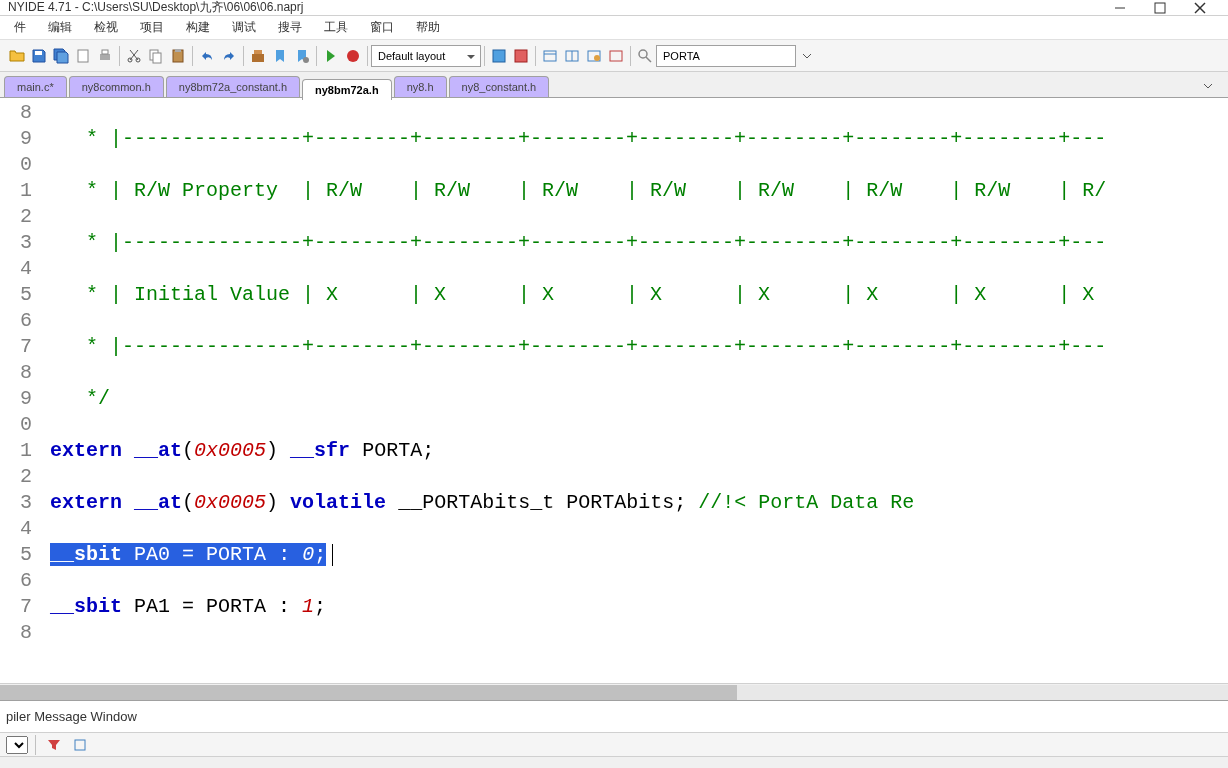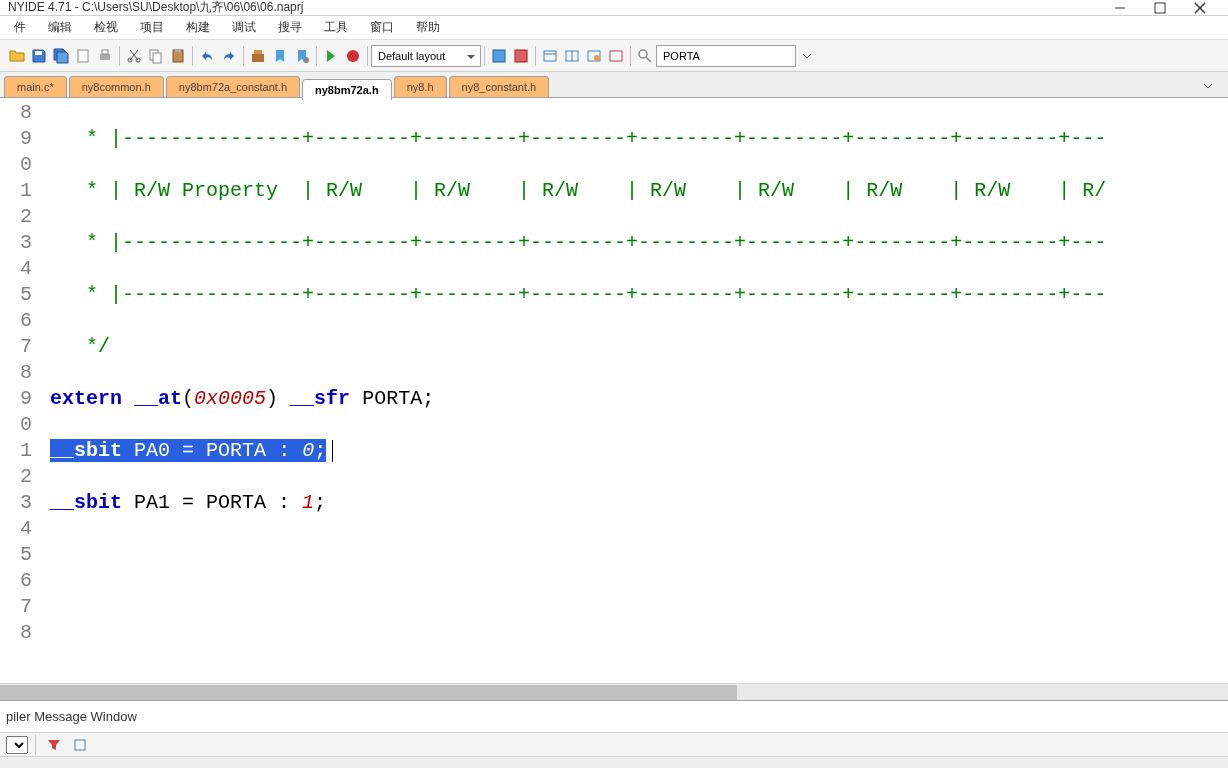--- a/index.html
+++ b/index.html
@@ -10,21 +10,21 @@
 .titlebar-btn { width: 40px; height: 24px; display: flex; align-items: center; justify-content: center; cursor: pointer; }
 .menubar { background: #fff; height: 24px; display: flex; align-items: center; padding: 0 4px; gap: 2px; border-bottom: 1px solid #e0e0e0; }
 .menu-item { padding: 3px 10px; cursor: pointer; color: #333; }
 .toolbar { background: #f5f5f5; height: 32px; display: flex; align-items: center; padding: 0 6px; border-bottom: 1px solid #d0d0d0; }
 .tb-btn { width: 22px; height: 22px; display: flex; align-items: center; justify-content: center; cursor: pointer; border: 1px solid transparent; }
 .tb-sep { width: 1px; height: 20px; background: #c0c0c0; margin: 0 3px; }
 .tb-dropdown { height: 22px; border: 1px solid #a0a0a0; background: #fff; padding: 0 18px 0 6px; display: flex; align-items: center; font-size: 11px; position: relative; cursor: pointer; min-width: 110px; }
 .tb-dropdown::after { content: ""; position: absolute; right: 5px; top: 9px; border-left: 4px solid transparent; border-right: 4px solid transparent; border-top: 4px solid #555; }
 .tb-search { height: 22px; border: 1px solid #a0a0a0; background: #fff; padding: 0 6px; font-size: 11px; width: 140px; }
 .tabs { background: #f0f0f0; height: 26px; display: flex; align-items: flex-end; padding: 0 4px; border-bottom: 1px solid #a0a0a0; }
-.tab { padding: 4px 12px; background: #fdba74; border: 1px solid #a0a0a0; border-bottom: none; margin-right: 2px; border-radius: 4px 4px 0 0; cursor: pointer; font-size: 11px; color: #444; }
+.tab { padding: 4px 12px; background: #c4b5fd; border: 1px solid #a0a0a0; border-bottom: none; margin-right: 2px; border-radius: 4px 4px 0 0; cursor: pointer; font-size: 11px; color: #444; }
 .tab.active { background: #fff; font-weight: bold; color: #000; position: relative; top: 3px; }
 .tab-dropdown { margin-left: auto; padding: 0 8px; cursor: pointer; }
 .editor { background: #fff; display: flex; height: 585px; overflow: hidden; }
 .gutter { width: 38px; background: #fff; text-align: right; padding-right: 6px; color: #808080; font-family: Consolas, "Courier New", monospace; font-size: 20px; line-height: 26px; user-select: none; padding-top: 2px; }
 .codearea { flex: 1; font-family: Consolas, "Courier New", monospace; font-size: 20px; line-height: 26px; white-space: pre; color: #000; padding-left: 12px; padding-top: 2px; position: relative; overflow: hidden; }
 .k-comment { color: #008000; }
 .k-keyword { color: #0000c0; font-weight: bold; }
 .k-ident { color: #000; }
 .k-num { color: #c00000; font-style: italic; }
 .k-op { color: #000; }
@@ -255,23 +255,25 @@
     <div>4</div>
     <div>5</div>
     <div>6</div>
     <div>7</div>
     <div>8</div>
   </div>
   <div class="codearea">
 <div><span class="k-comment">   * |---------------+--------+--------+--------+--------+--------+--------+--------+---</span></div>
 <div><span class="k-comment">   * | R/W Property  | R/W    | R/W    | R/W    | R/W    | R/W    | R/W    | R/W    | R/</span></div>
 <div><span class="k-comment">   * |---------------+--------+--------+--------+--------+--------+--------+--------+---</span></div>
+<div><span class="k-comment">   * | Initial Value | X      | X      | X      | X      | X      | X      | X      | X </span></div>
 <div><span class="k-comment">   * |---------------+--------+--------+--------+--------+--------+--------+--------+---</span></div>
 <div><span class="k-comment">   */</span></div>
 <div><span class="k-keyword">extern</span> <span class="k-keyword">__at</span>(<span class="k-num">0x0005</span>) <span class="k-keyword">__sfr</span> <span class="k-ident">PORTA</span>;</div>
+<div><span class="k-keyword">extern</span> <span class="k-keyword">__at</span>(<span class="k-num">0x0005</span>) <span class="k-keyword">volatile</span> <span class="k-ident">__PORTAbits_t</span> <span class="k-ident">PORTAbits</span>; <span class="k-comment">//!&lt; PortA Data Re</span></div>
 <div><span class="selected"><span class="k-keyword">__sbit</span> <span class="k-ident">PA0</span> <span class="k-op">=</span> <span class="k-ident">PORTA</span> <span class="k-op">:</span> <span class="k-num">0</span><span class="k-op">;</span></span><span class="cursor-caret"></span></div>
 <div><span class="k-keyword">__sbit</span> <span class="k-ident">PA1</span> = <span class="k-ident">PORTA</span> : <span class="k-num">1</span>;</div>
 
 
 
 
 
 
 
 

